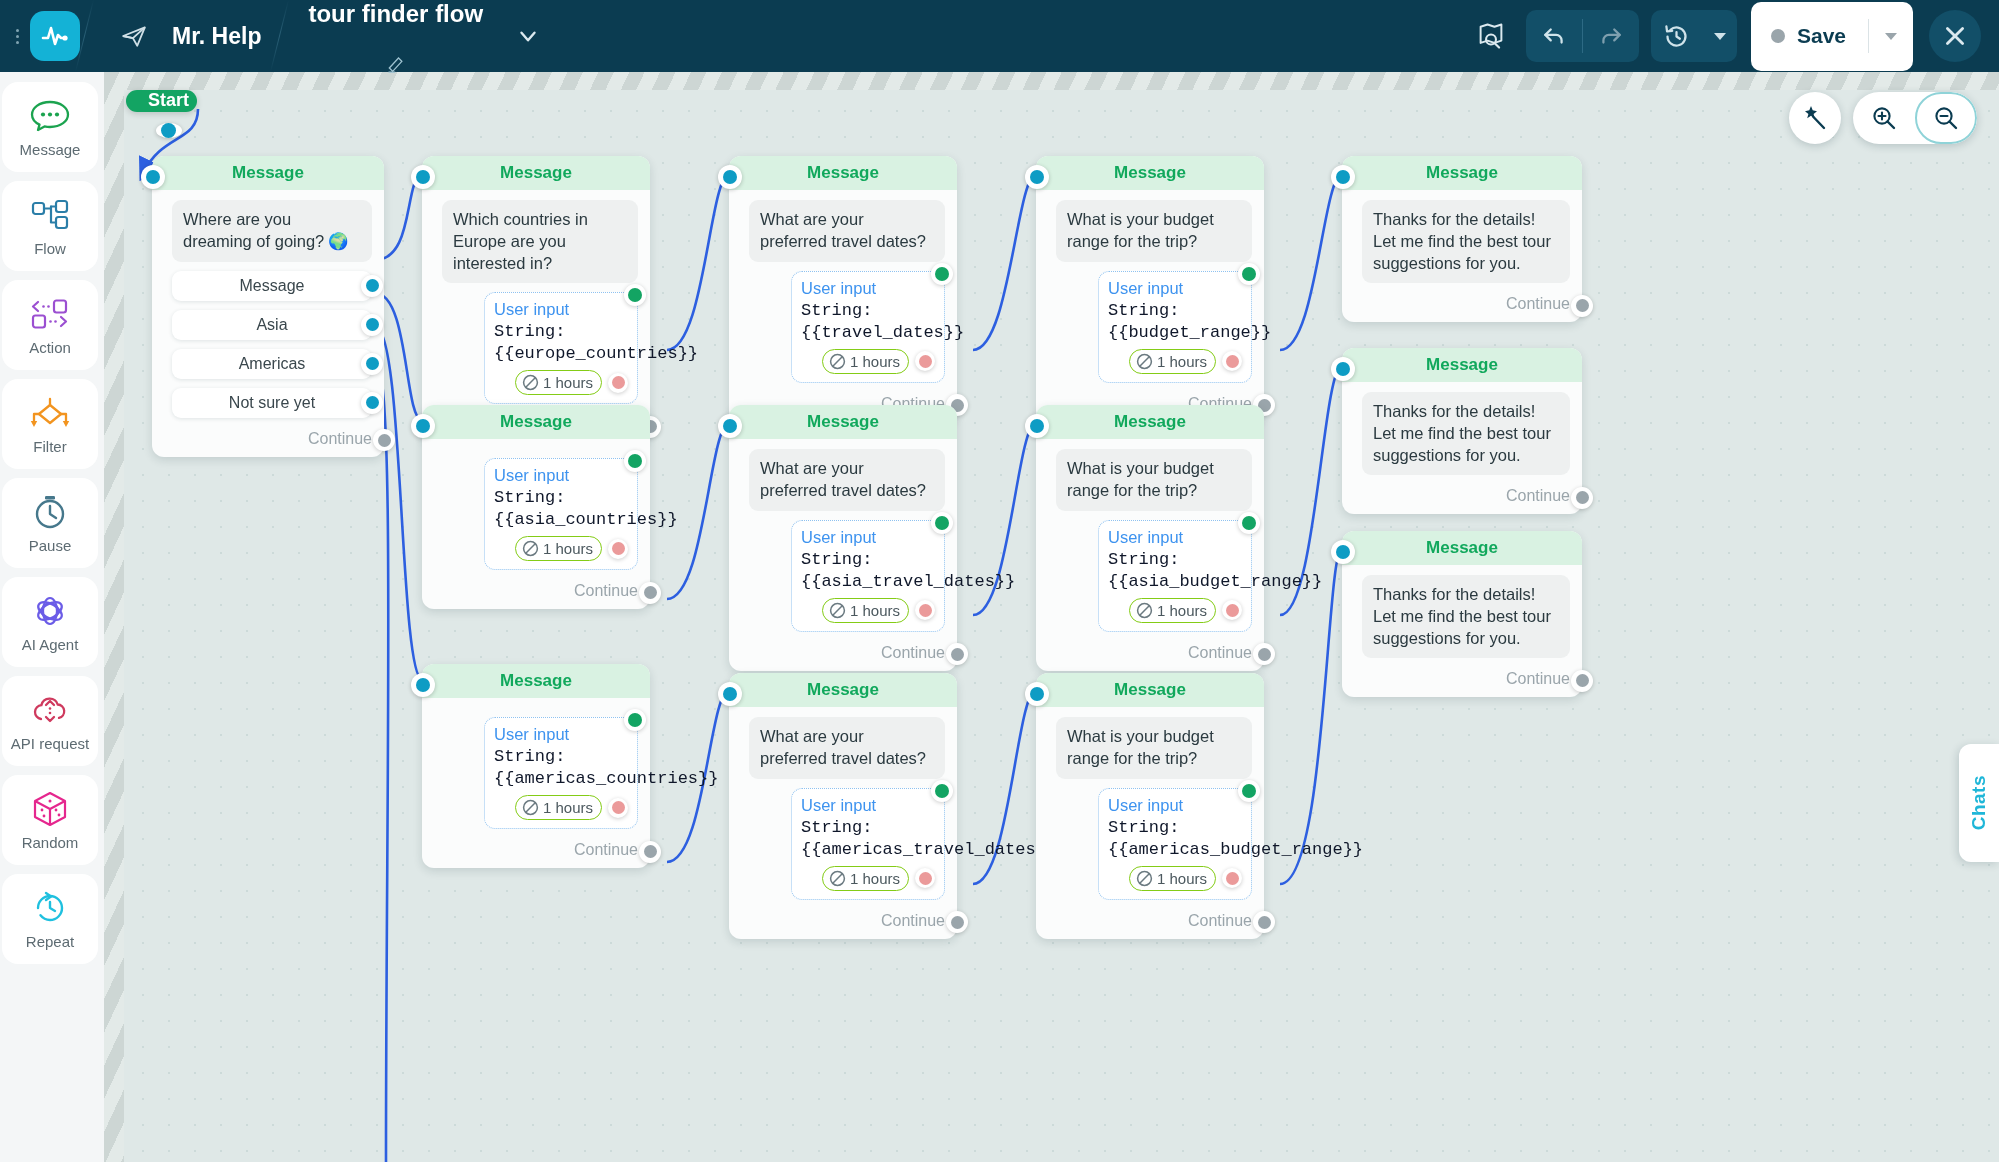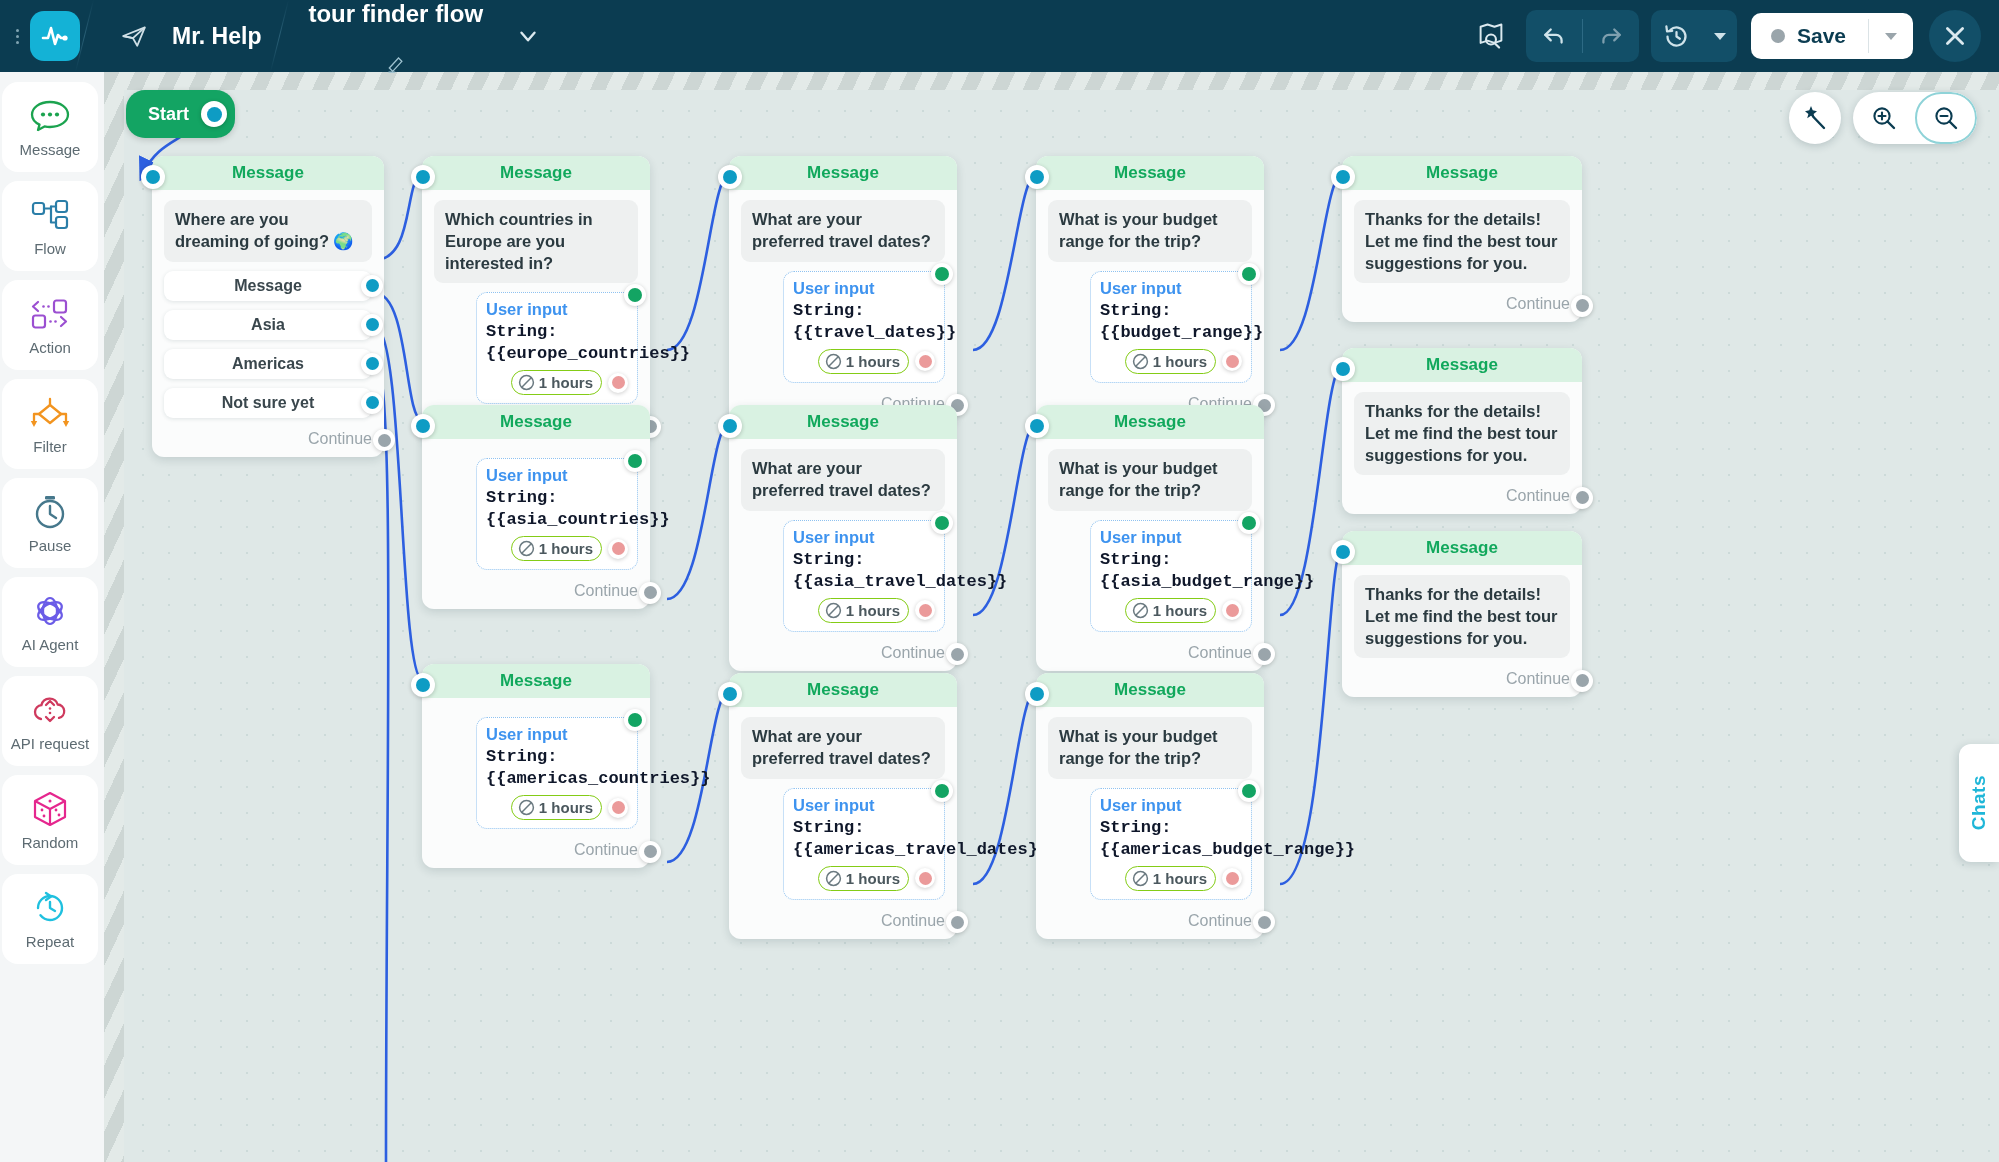--- a/index.html
+++ b/index.html
@@ -52,21 +52,21 @@
     height: 52px; margin-left: 12px; overflow: hidden;
   }
   .tb-group .divider { width: 1px; height: 34px; background: #2d6a84; }
   .tb-group .gbtn {
     width: 56px; height: 52px; display: flex;
     align-items: center; justify-content: center;
     color: #cfe3ea; cursor: pointer;
   }
   .save-wrap {
     display: flex; align-items: center; background: #fff;
-    height: 46px; border-radius: 10px; margin-left: 14px; overflow: hidden;
+    height: 69px; border-radius: 10px; margin-left: 14px; overflow: hidden;
   }
   .save-main {
     display: flex; align-items: center; gap: 12px;
     padding: 0 22px 0 20px; height: 52px;
     color: #0b3c51; font-size: 21px; font-weight: bold; cursor: pointer;
   }
   .save-dot { width: 14px; height: 14px; border-radius: 50%; background: #9aa5ab; }
   .save-split { width: 1px; height: 34px; background: #dbe3e6; }
   .save-caret { width: 44px; height: 52px; display: flex; align-items:center; justify-content:center; cursor:pointer; }
   .close-btn {
@@ -114,26 +114,27 @@
     width: 1875px; height: 1072px;
     background: rgba(228,236,234,0.45);
   }
 
   
   .edges { position: absolute; top: 0; left: 0; width: 1895px; height: 1090px; pointer-events: none; }
 
   
   .start-pill {
     position: absolute; left: 22px; top: 18px;
-    height: 48px; padding: 0 8px 0 22px;
+    height: 22px; padding: 0 8px 0 22px;
     background: #13a463; border-radius: 19px;
     display: flex; align-items: center; gap: 12px;
     color: #fff; font-size: 18px; font-weight: bold;
     cursor: pointer; z-index: 12;
     box-shadow: 0 2px 6px rgba(0,0,0,.16);
+    flex-direction: column;
   }
   .port {
     width: 26px; height: 26px; border-radius: 50%;
     background: #fff; display: flex; align-items: center; justify-content: center;
     box-shadow: 0 1px 4px rgba(0,0,0,.22);
   }
   .port i { width: 15px; height: 15px; border-radius: 50%; background: #0e9cc4; display:block; }
 
   
   .node {
@@ -143,21 +144,21 @@
     border-radius: 12px;
     box-shadow: 0 3px 10px rgba(20,50,60,.14);
     z-index: 10;
   }
   .node-head {
     height: 34px; background: #d9f2e2;
     border-radius: 12px 12px 0 0;
     display: flex; align-items: center; justify-content: center;
     color: #11a85c; font-size: 17px; font-weight: bold;
   }
-  .node-body { padding: 10px 12px 6px 12px; font-weight: bold; }
+  .node-body { padding: 10px 12px 6px 20px; }
   .bubble {
     background: #eef0f0; border-radius: 9px;
     padding: 9px 11px; color: #2b3a40;
     font-size: 16.5px; line-height: 1.32;
   }
   .opt {
     background: #fff; border-radius: 9px;
     height: 30px; margin-top: 9px;
     display: flex; align-items: center; justify-content: center;
     color: #3a474d; font-size: 16px;

